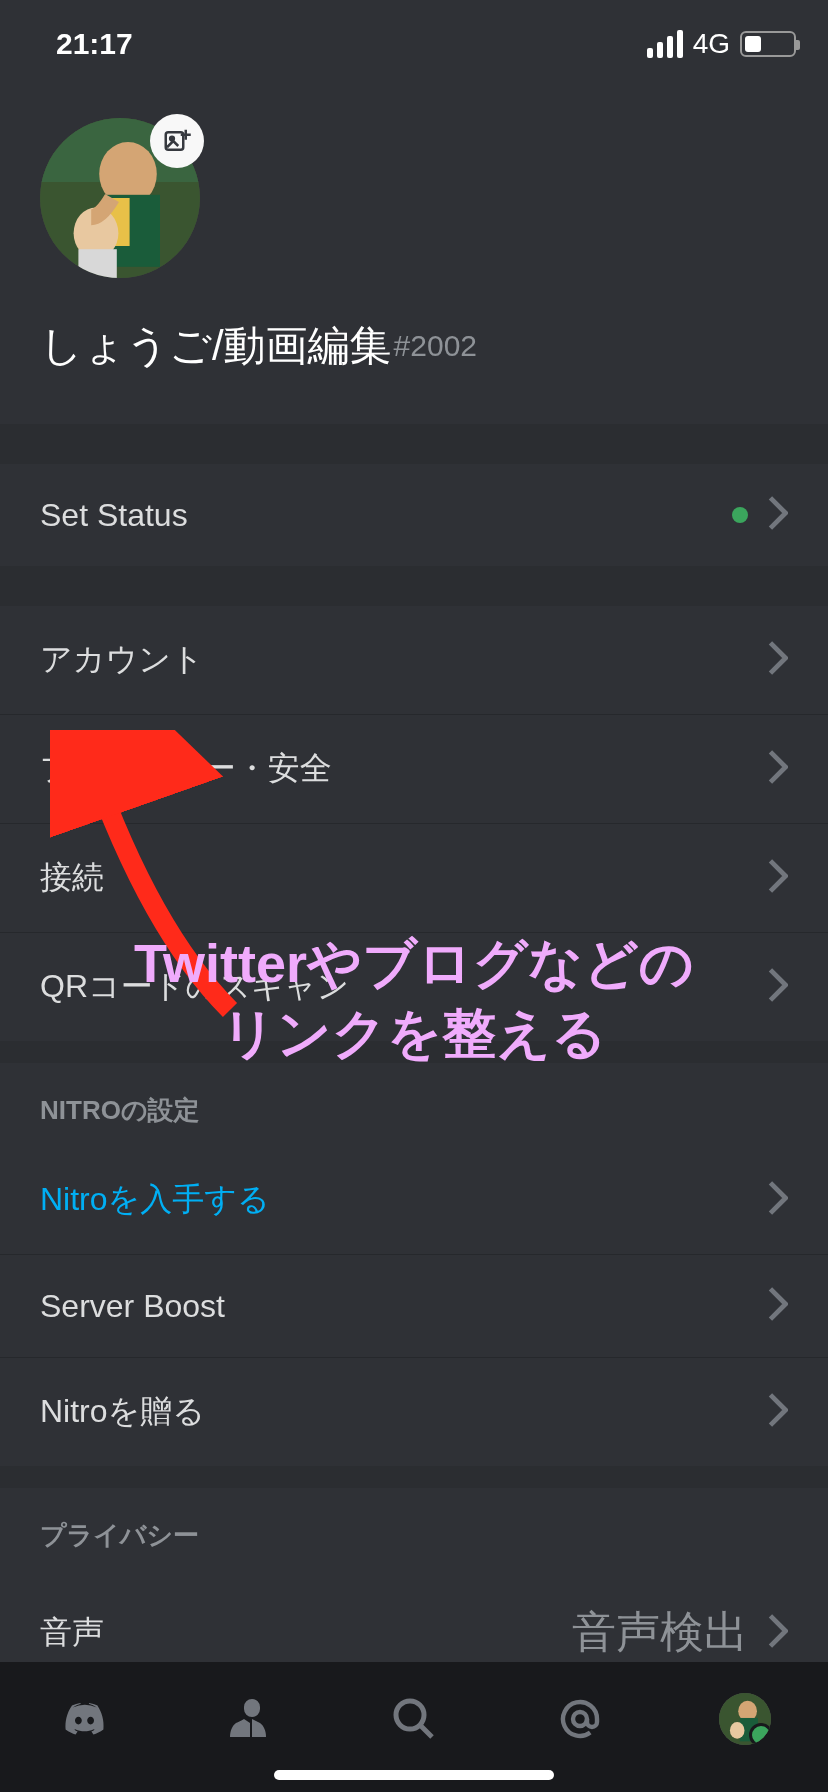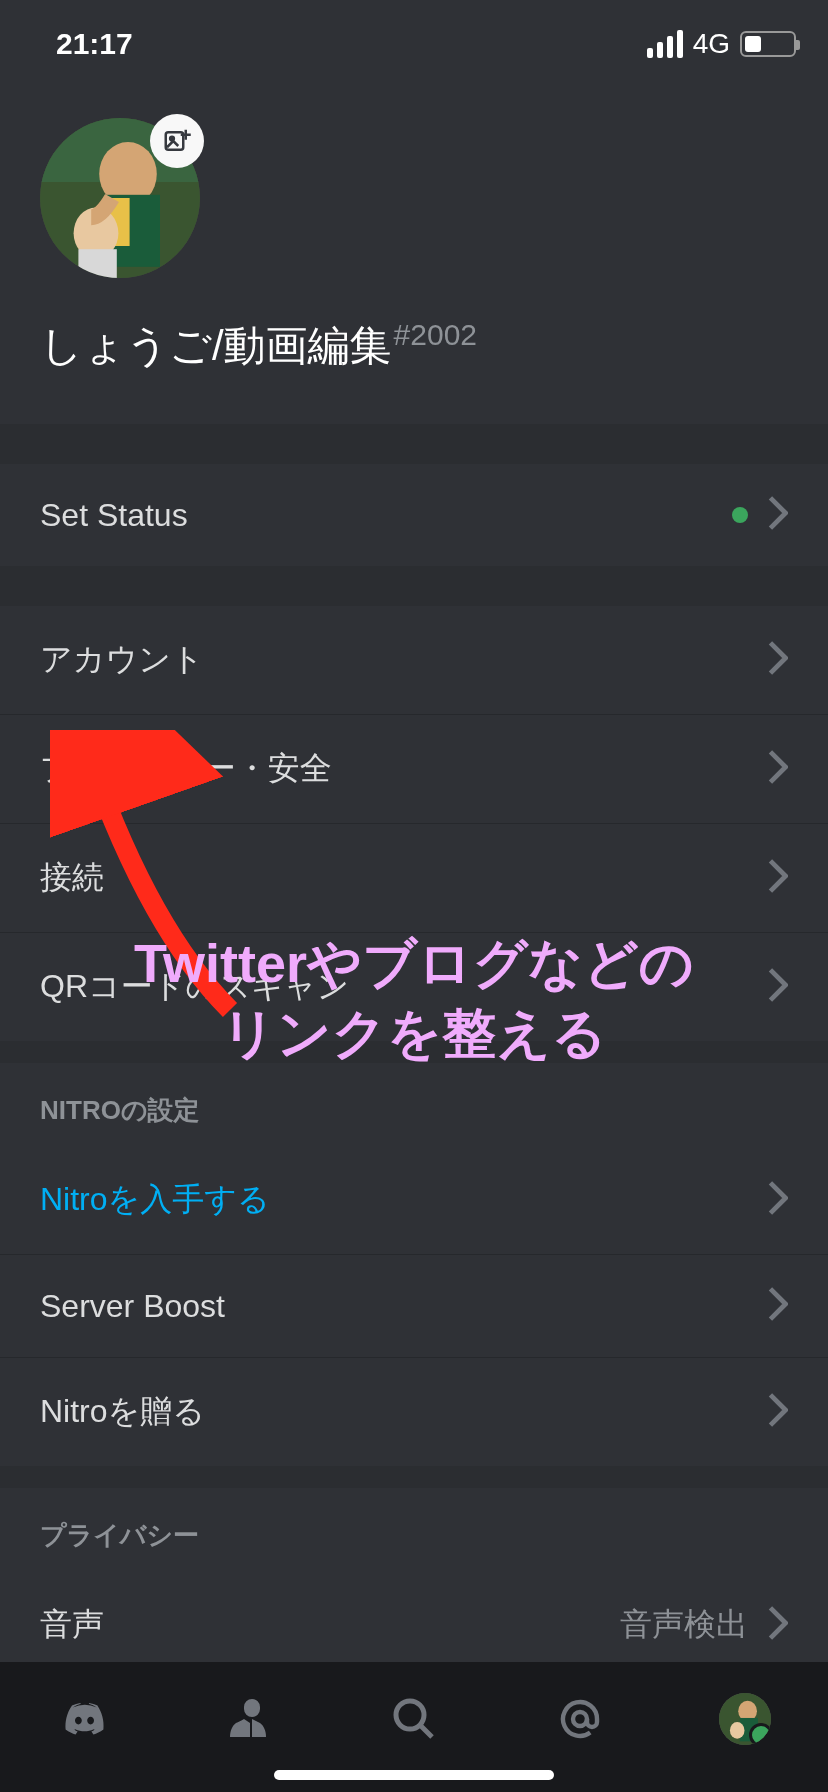--- a/index.html
+++ b/index.html
@@ -21,34 +21,34 @@
   .battery::after { content: ""; position: absolute; right: -6px; top: 7px; width: 4px; height: 10px; background: #999; border-radius: 0 2px 2px 0; }
   .battery-fill { width: 35%; height: 100%; background: #fff; border-radius: 3px; }
 
   
   .profile-header { padding: 30px 40px 50px; background: #2f3136; }
   .avatar-wrap { position: relative; width: 160px; height: 160px; }
   .avatar { width: 160px; height: 160px; border-radius: 50%; overflow: hidden; background: #444; }
   .avatar svg { width: 100%; height: 100%; }
   .avatar-badge { position: absolute; top: -4px; right: -4px; width: 54px; height: 54px; border-radius: 50%; background: #f8f8f8; display: flex; align-items: center; justify-content: center; color: #36393f; }
   .avatar-badge svg { width: 30px; height: 30px; }
-  .username-row { margin-top: 40px; display: flex; align-items: flex-start; flex-wrap: wrap; }
+  .username-row { margin-top: 40px; display: flex; align-items: center; flex-wrap: wrap; }
   .username { font-size: 42px; font-weight: 500; color: #fff; }
   .discriminator { font-size: 30px; color: #8e9297; margin-left: 2px; }
 
   
   .spacer { height: 40px; background: #2b2d31; }
   .section-title { padding: 30px 40px 18px; font-size: 26px; color: #8e9297; font-weight: 600; }
 
   .row { display: flex; align-items: center; justify-content: space-between; padding: 32px 40px; background: #2f3136; border-bottom: 1px solid #26282c; }
   .row:last-child { border-bottom: none; }
   .row-label { font-size: 32px; color: #dcddde; }
   .row-label.link { color: #00aff4; }
   .row-right { display: flex; align-items: center; gap: 20px; }
-  .row-value { font-size: 32px; color: #8e9297; }
+  .row-value { font-size: 44px; color: #8e9297; }
   .status-dot { width: 16px; height: 16px; border-radius: 50%; background: #3ba55d; }
   .status-text { font-size: 32px; color: #dcddde; }
   .chevron { color: #72767d; }
   .chevron svg { width: 20px; height: 34px; }
 
   .group { background: #2f3136; }
 
   
   .bottom-nav { position: absolute; bottom: 0; left: 0; right: 0; height: 130px; background: #18191c; display: flex; align-items: center; justify-content: space-around; padding-bottom: 16px; }
   .nav-item { width: 60px; height: 60px; display: flex; align-items: center; justify-content: center; color: #72767d; }

